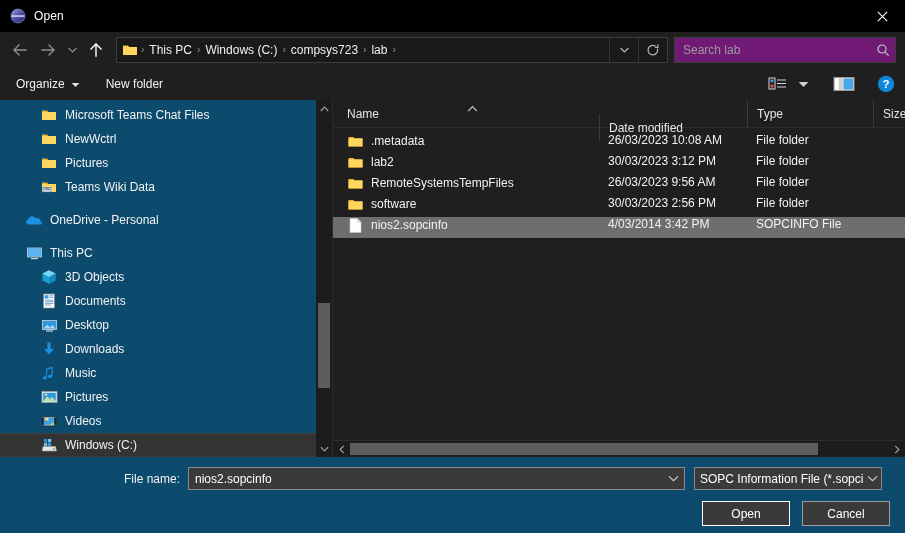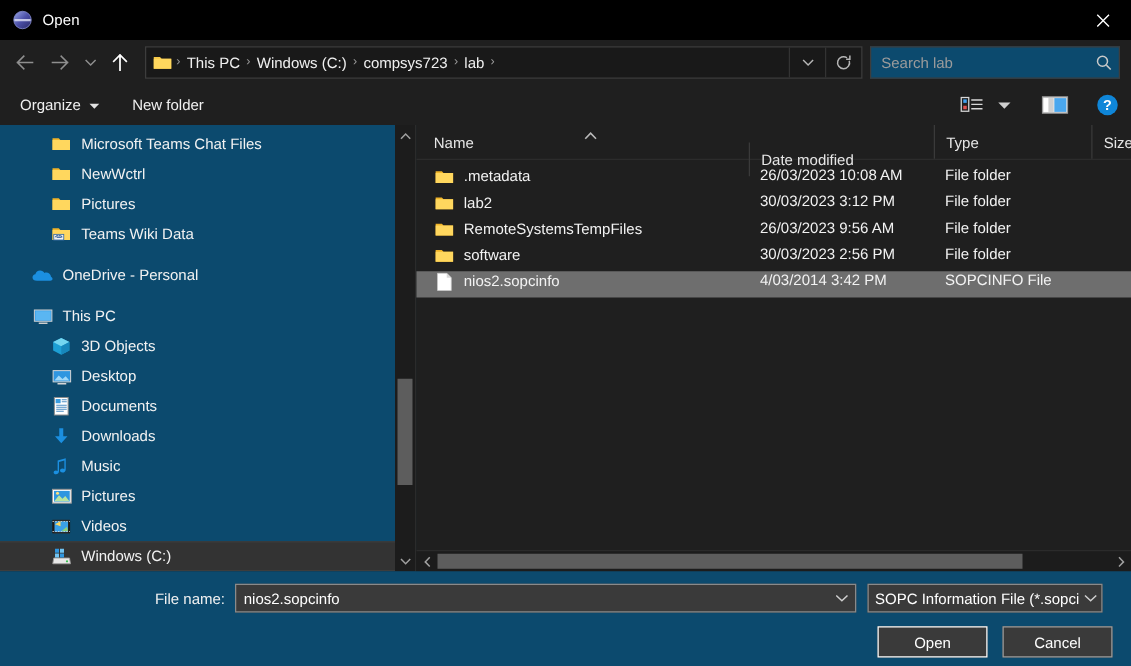--- a/index.html
+++ b/index.html
@@ -114,25 +114,25 @@
   .crumb-ctl {
     width: 28px;
     height: 24px;
     display: flex;
     align-items: center;
     justify-content: center;
     border-left: 1px solid #333333;
     flex: 0 0 auto;
   }
   .searchbox {
-    width: 200px;
+    width: 222px;
     height: 26px;
     margin-left: 6px;
     border: 1px solid #3d3d3d;
-    background: #0c4a6e;
+    background: #701a75;
     display: flex;
     align-items: center;
     box-sizing: border-box;
     flex: 0 0 auto;
   }
   .searchbox .ph {
     flex: 1 1 auto;
     font-size: 12px;
     color: #9b9b9b;
     padding-left: 8px;
@@ -683,38 +683,38 @@
               <path d="M8 1.3 L14.5 4.6 V11.4 L8 14.7 L1.5 11.4 V4.6 Z" fill="#1d9fd4"></path>
               <path d="M8 1.3 L14.5 4.6 L8 8 L1.5 4.6 Z" fill="#74d6f0"></path>
               <path d="M8 8 L14.5 4.6 V11.4 L8 14.7 Z" fill="#1787bb"></path>
             </svg>
           </span>
           <span class="lbl">3D Objects</span>
         </div>
 
         <div class="navrow indent-2">
           <span class="ico">
+            <svg width="14" height="16" viewBox="0 0 14 16">
+              <rect x="1.5" y="1" width="11" height="14" fill="#ffffff" stroke="#8d8d8d" stroke-width="0.8"></rect>
+              <rect x="2.5" y="2.2" width="4" height="3.4" fill="#3a9de0"></rect>
+              <path d="M7.4 2.8 H11.4 M7.4 4.4 H11.4 M3 7.2 H11.4 M3 8.8 H11.4 M3 10.4 H11.4 M3 12 H9" stroke="#4e8fc4" stroke-width="0.8"></path>
+            </svg>
+          </span>
+          <span class="lbl">Documents</span>
+        </div>
+
+        <div class="navrow indent-2">
+          <span class="ico">
             <svg width="17" height="15" viewBox="0 0 17 15">
               <rect x="1.5" y="2.5" width="14" height="9" fill="#2f96e0" stroke="#d6d6d6" stroke-width="0.8"></rect>
               <path d="M2.5 10.4 L6 6.4 L9 9.2 L11.5 7 L14.5 10.4 Z" fill="#9fd8f8"></path>
               <path d="M5 13 H12" stroke="#d6d6d6" stroke-width="1.2"></path>
             </svg>
           </span>
           <span class="lbl">Desktop</span>
-        </div>
-
-        <div class="navrow indent-2">
-          <span class="ico">
-            <svg width="14" height="16" viewBox="0 0 14 16">
-              <rect x="1.5" y="1" width="11" height="14" fill="#ffffff" stroke="#8d8d8d" stroke-width="0.8"></rect>
-              <rect x="2.5" y="2.2" width="4" height="3.4" fill="#3a9de0"></rect>
-              <path d="M7.4 2.8 H11.4 M7.4 4.4 H11.4 M3 7.2 H11.4 M3 8.8 H11.4 M3 10.4 H11.4 M3 12 H9" stroke="#4e8fc4" stroke-width="0.8"></path>
-            </svg>
-          </span>
-          <span class="lbl">Documents</span>
         </div>
 
         <div class="navrow indent-2">
           <span class="ico">
             <svg width="14" height="16" viewBox="0 0 14 16">
               <path d="M5.4 1.5 H8.6 V8 H12 L7 13.6 L2 8 H5.4 Z" fill="#1b8fe0"></path>
             </svg>
           </span>
           <span class="lbl">Downloads</span>
         </div>

